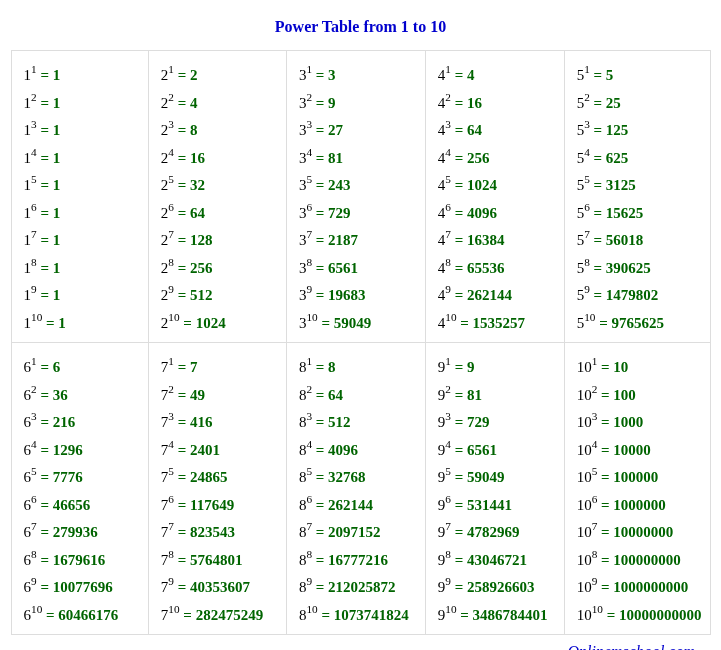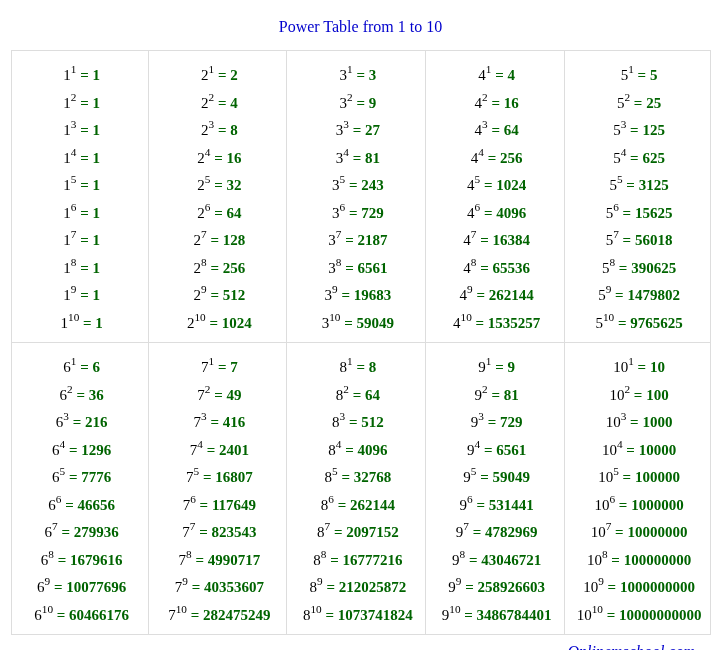--- a/index.html
+++ b/index.html
@@ -7,29 +7,28 @@
     padding: 10px;
     font-family: "Times New Roman", Times, serif;
     font-size: 15px;
     color: #000;
     width: 721px;
     box-sizing: border-box;
   }
   .title {
     text-align: center;
     color: #0000cd;
-    font-weight: normal;
+    font-weight: bold;
     font-size: 16px;
     margin: 8px 0 14px 0;
   }
   table.outer {
     border-collapse: collapse;
     width: 700px;
     margin: 4px auto;
-    text-align: center;
   }
   table.outer td.cell {
     border: 1px solid #ddd;
     vertical-align: top;
     padding: 10px 8px 6px 12px;
     width: 20%;
   }
   .row {
     line-height: 1.7;
     white-space: nowrap;
@@ -140,24 +139,24 @@
           <div class="row"><span class="base">6</span><span class="exp">7</span><span class="eq"> = </span><span class="val">279936</span></div>
           <div class="row"><span class="base">6</span><span class="exp">8</span><span class="eq"> = </span><span class="val">1679616</span></div>
           <div class="row"><span class="base">6</span><span class="exp">9</span><span class="eq"> = </span><span class="val">10077696</span></div>
           <div class="row"><span class="base">6</span><span class="exp">10</span><span class="eq"> = </span><span class="val">60466176</span></div>
         </td>
     <td class="cell">
           <div class="row"><span class="base">7</span><span class="exp">1</span><span class="eq"> = </span><span class="val">7</span></div>
           <div class="row"><span class="base">7</span><span class="exp">2</span><span class="eq"> = </span><span class="val">49</span></div>
           <div class="row"><span class="base">7</span><span class="exp">3</span><span class="eq"> = </span><span class="val">416</span></div>
           <div class="row"><span class="base">7</span><span class="exp">4</span><span class="eq"> = </span><span class="val">2401</span></div>
-          <div class="row"><span class="base">7</span><span class="exp">5</span><span class="eq"> = </span><span class="val">16807</span></div>
+          <div class="row"><span class="base">7</span><span class="exp">5</span><span class="eq"> = </span><span class="val">24865</span></div>
           <div class="row"><span class="base">7</span><span class="exp">6</span><span class="eq"> = </span><span class="val">117649</span></div>
           <div class="row"><span class="base">7</span><span class="exp">7</span><span class="eq"> = </span><span class="val">823543</span></div>
-          <div class="row"><span class="base">7</span><span class="exp">8</span><span class="eq"> = </span><span class="val">4990717</span></div>
+          <div class="row"><span class="base">7</span><span class="exp">8</span><span class="eq"> = </span><span class="val">5764801</span></div>
           <div class="row"><span class="base">7</span><span class="exp">9</span><span class="eq"> = </span><span class="val">40353607</span></div>
           <div class="row"><span class="base">7</span><span class="exp">10</span><span class="eq"> = </span><span class="val">282475249</span></div>
         </td>
     <td class="cell">
           <div class="row"><span class="base">8</span><span class="exp">1</span><span class="eq"> = </span><span class="val">8</span></div>
           <div class="row"><span class="base">8</span><span class="exp">2</span><span class="eq"> = </span><span class="val">64</span></div>
           <div class="row"><span class="base">8</span><span class="exp">3</span><span class="eq"> = </span><span class="val">512</span></div>
           <div class="row"><span class="base">8</span><span class="exp">4</span><span class="eq"> = </span><span class="val">4096</span></div>
           <div class="row"><span class="base">8</span><span class="exp">5</span><span class="eq"> = </span><span class="val">32768</span></div>
           <div class="row"><span class="base">8</span><span class="exp">6</span><span class="eq"> = </span><span class="val">262144</span></div>

